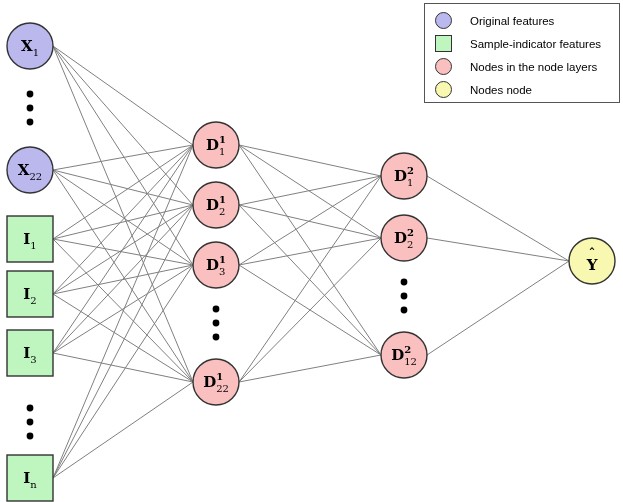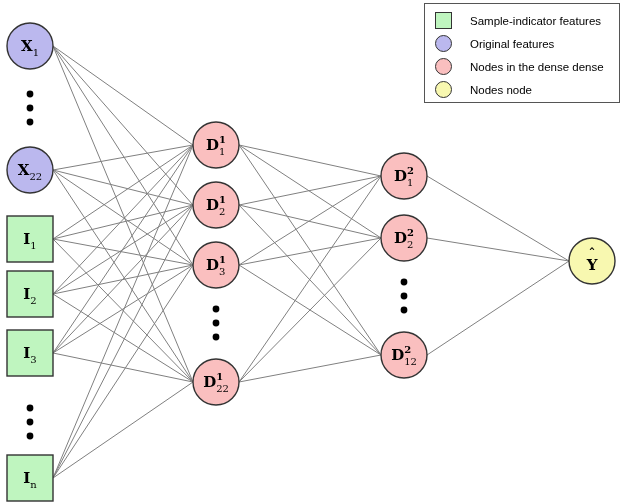--- a/index.html
+++ b/index.html
@@ -178,30 +178,30 @@
           <circle cx="404" cy="296" r="3.4"></circle>
           <circle cx="404" cy="310" r="3.4"></circle>
         </g>
         <circle cx="592" cy="261" r="23" class="node-shape" fill="#f8f8b0" stroke="#333333"></circle>
         <text x="592" y="262" class="node-label"><tspan x="592" dy="-8" font-size="13">ˆ</tspan><tspan x="592" dy="12">Y</tspan></text>
       </g>
   </svg>
 
   <div id="legend">
       <div class="legend-row">
+        <span class="legend-swatch circle" style="background: rgb(187, 184, 238);"></span>
+        <span class="legend-text">Original features</span>
+      </div>
+      <div class="legend-row">
         <span class="legend-swatch" style="background: rgb(191, 245, 191);"></span>
         <span class="legend-text">Sample-indicator features</span>
       </div>
       <div class="legend-row">
-        <span class="legend-swatch circle" style="background: rgb(187, 184, 238);"></span>
-        <span class="legend-text">Original features</span>
-      </div>
-      <div class="legend-row">
         <span class="legend-swatch circle" style="background: rgb(250, 191, 191);"></span>
-        <span class="legend-text">Nodes in the dense dense</span>
+        <span class="legend-text">Nodes in the node layers</span>
       </div>
       <div class="legend-row">
         <span class="legend-swatch circle" style="background: rgb(248, 248, 176);"></span>
         <span class="legend-text">Nodes node</span>
       </div>
     </div>
 
 </div>
 
 </body></html>

